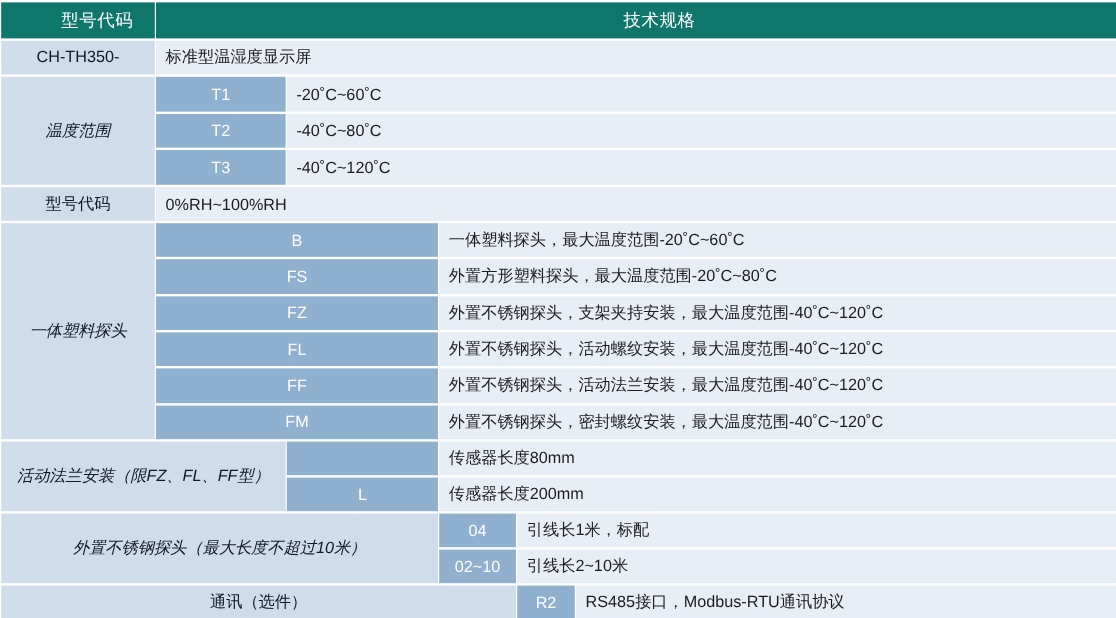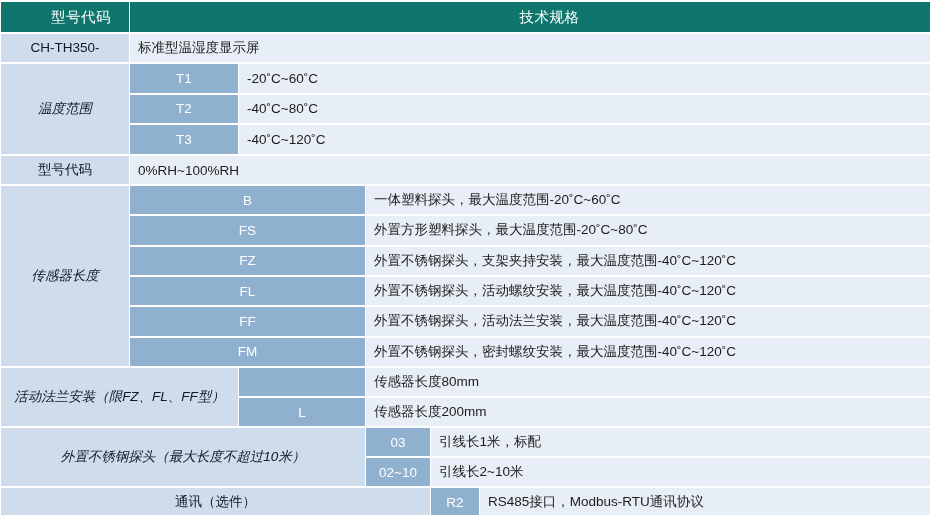--- a/index.html
+++ b/index.html
@@ -134,21 +134,21 @@
     <td>
           <div class="cell lbl">型号代码</div>
         </td>
     <td colspan="6">
           <div class="cell val">0%RH~100%RH</div>
         </td>
   </tr>
 
   <tr>
     <td rowspan="6">
-          <div class="cell lbl tall" style="min-height:180px">传感器长度</div>
+          <div class="cell lbl tall" style="min-height:180px">一体塑料探头</div>
         </td>
     <td colspan="2">
           <div class="cell code-med">B</div>
         </td>
     <td colspan="4">
           <div class="cell val">一体塑料探头，最大温度范围-20˚C~60˚C</div>
         </td>
   </tr>
   <tr>
     <td colspan="2">
@@ -209,21 +209,21 @@
     <td colspan="4">
           <div class="cell val">传感器长度200mm</div>
         </td>
   </tr>
 
   <tr>
     <td colspan="3" rowspan="2">
           <div class="cell lbl tall" style="min-height:56px">外置不锈钢探头（最大长度不超过10米）</div>
         </td>
     <td>
-          <div class="cell code-med">03</div>
+          <div class="cell code-med">04</div>
         </td>
     <td colspan="3">
           <div class="cell val">引线长1米，标配</div>
         </td>
   </tr>
   <tr>
     <td>
           <div class="cell code-med">02~10</div>
         </td>
     <td colspan="3">

